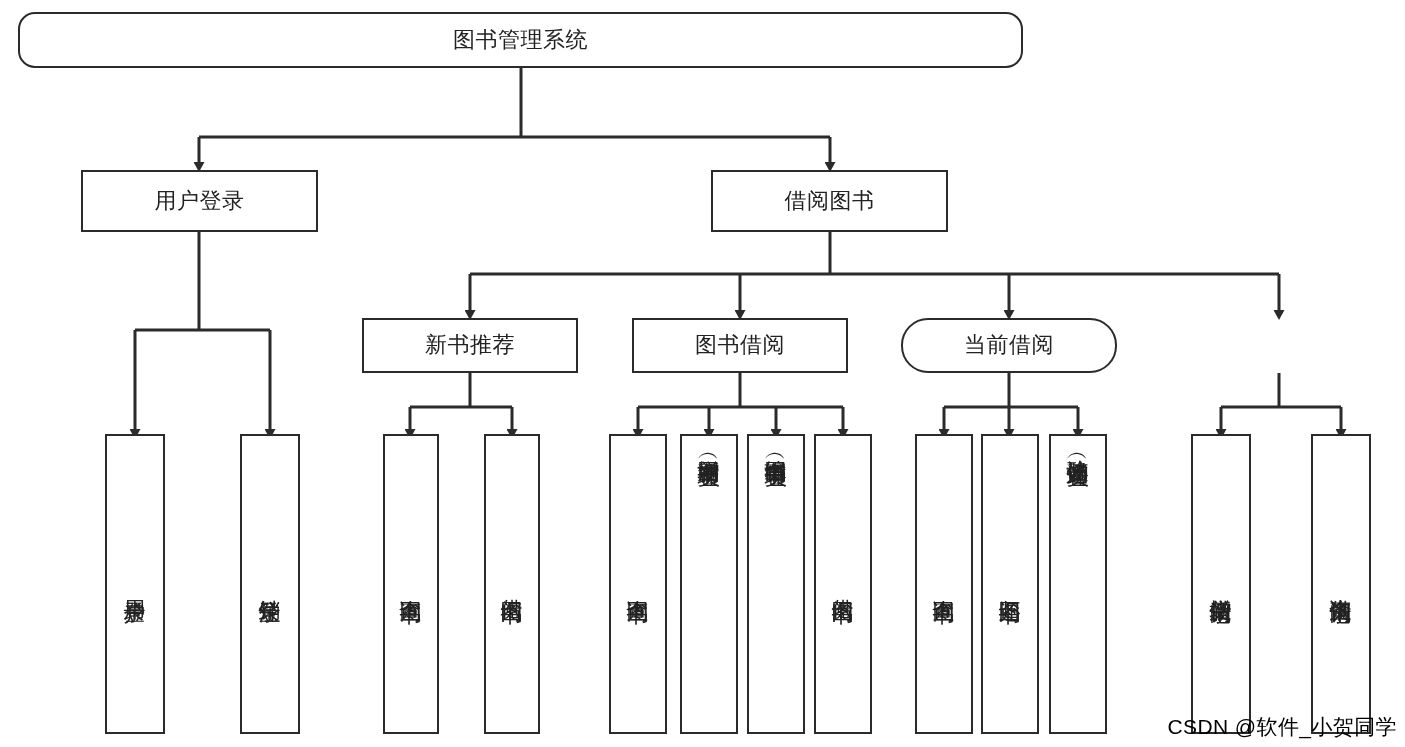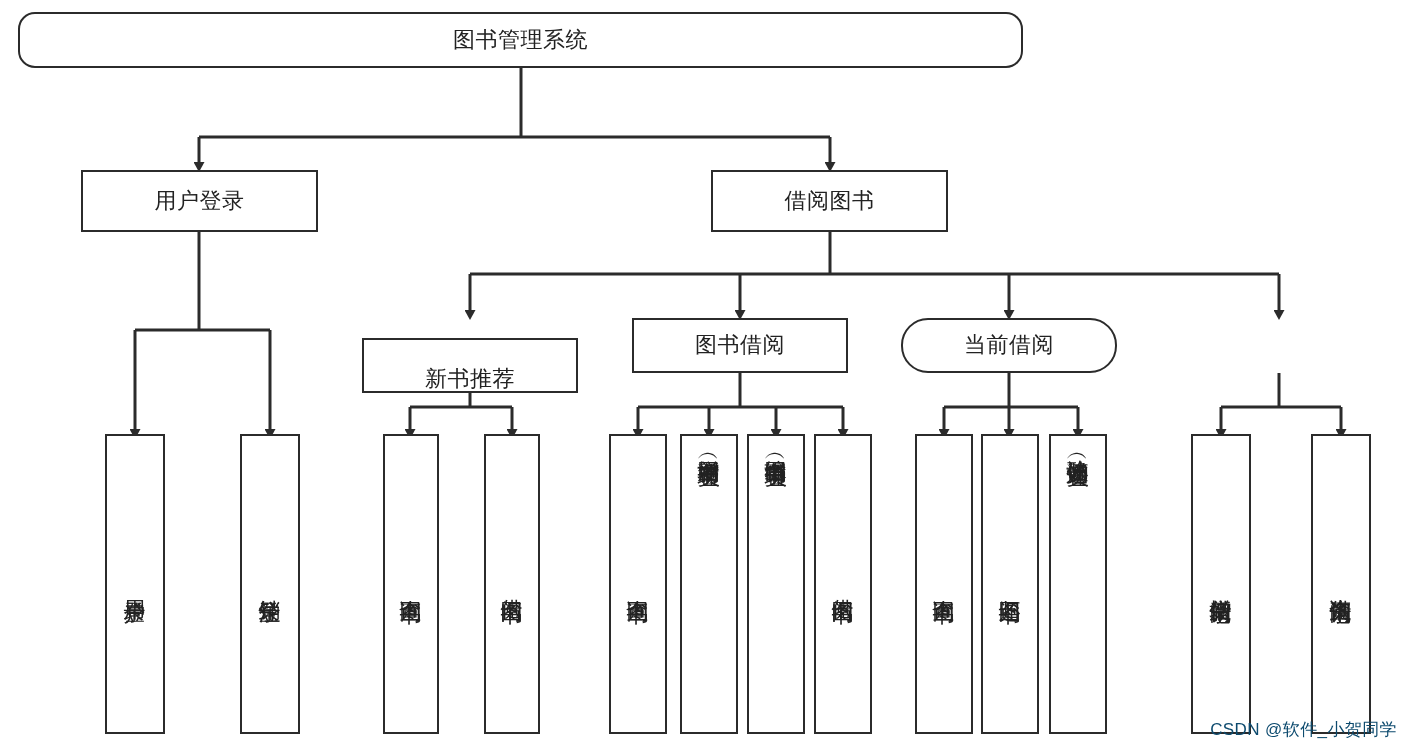--- a/index.html
+++ b/index.html
@@ -57,22 +57,22 @@
     white-space: nowrap;
   }
   .node-box.vcenter {
     align-items: center;
     padding-top: 0;
   }
   #watermark {
     position: absolute;
     right: 8px;
     bottom: 6px;
-    font-size: 17px;
-    color: #0c4a6e;
+    font-size: 21px;
+    color: #000000;
     white-space: nowrap;
     letter-spacing: 0.4px;
   }
 </style>
 </head>
 <body>
 
 <div id="stage">
 
   <svg id="diagram" viewBox="0 0 1405 747">
@@ -132,21 +132,21 @@
     <span class="node-label-h">图书管理系统</span>
   </div>
 
   <div class="node-box" style="left:81px; top:170px; width:237px; height:62px;">
     <span class="node-label-h">用户登录</span>
   </div>
   <div class="node-box" style="left:711px; top:170px; width:237px; height:62px;">
     <span class="node-label-h">借阅图书</span>
   </div>
 
-  <div class="node-box" style="left:362px; top:338px; width:216px; height:55px;align-items:flex-end;">
+  <div class="node-box" style="left:362px; top:318px; width:216px; height:55px;">
     <span class="node-label-h">新书推荐</span>
   </div>
   <div class="node-box" style="left:632px; top:318px; width:216px; height:55px;">
     <span class="node-label-h">图书借阅</span>
   </div>
   <div class="node-box" style="left:901px; top:318px; width:216px; height:55px;border-radius:27px;">
     <span class="node-label-h">当前借阅</span>
   </div>
 
   <div class="node-box vertical vcenter" style="left:105px; top:434px; width:60px; height:300px;">

